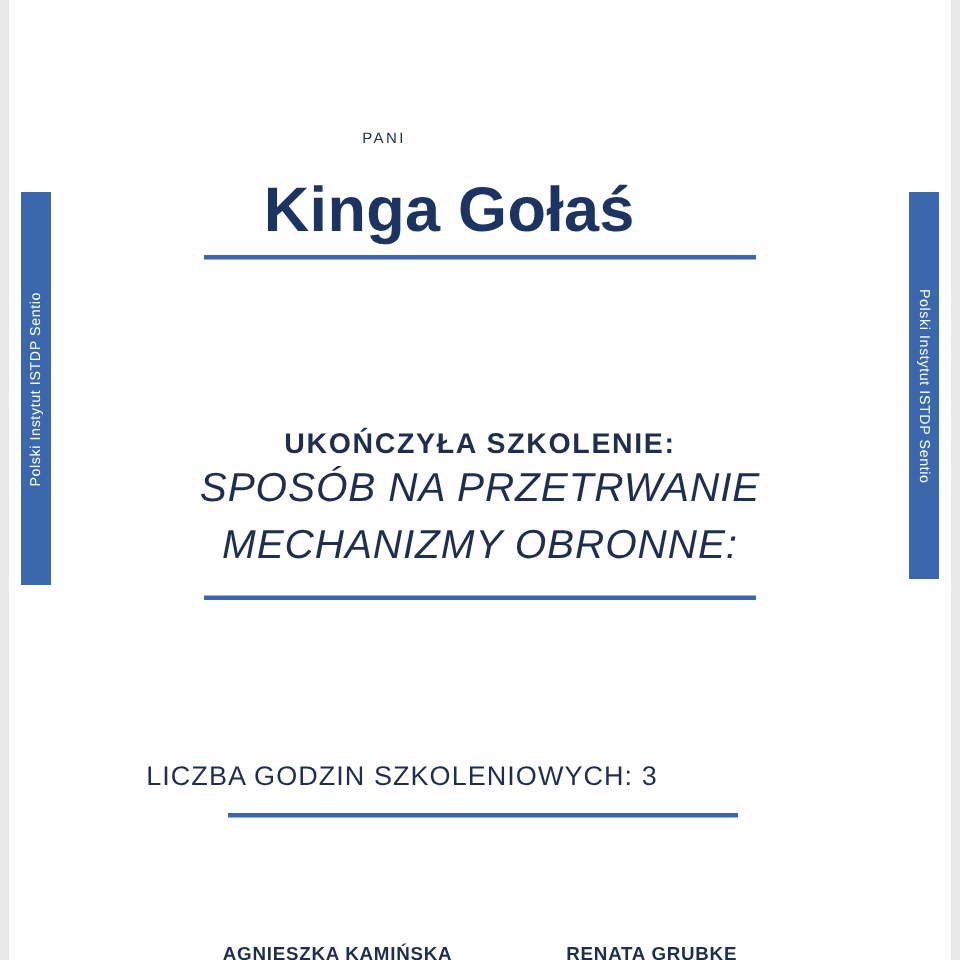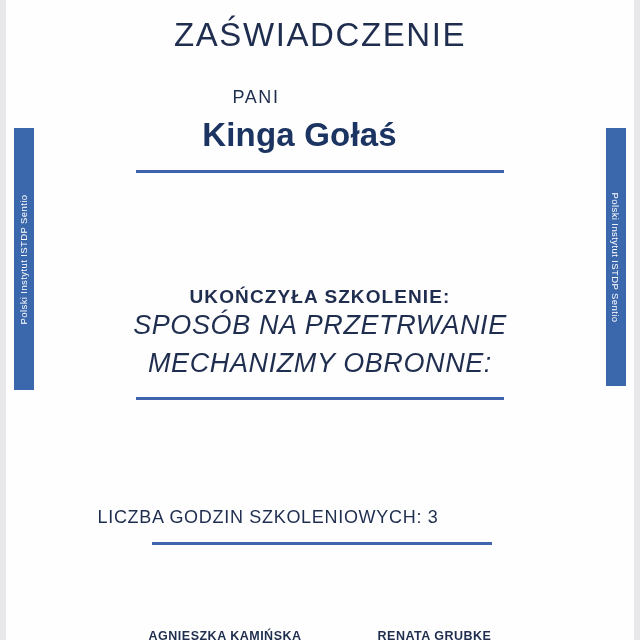--- a/index.html
+++ b/index.html
@@ -79,33 +79,33 @@
     letter-spacing: 1.6px;
     line-height: 1;
   }
 
   .honorific {
     position: absolute;
     top: 88px;
     left: 0;
     width: 500px;
     color: #1f2d4e;
-    font-size: 18px;
+    font-size: 10px;
     font-weight: 400;
     letter-spacing: 1.6px;
     line-height: 1;
   }
 
   .recipient-name {
     position: absolute;
     top: 116px;
     left: 0;
     width: 587px;
     color: #1c3461;
-    font-size: 33px;
+    font-size: 42px;
     font-weight: 700;
     letter-spacing: 0.2px;
     line-height: 1.15;
   }
 
   .rule {
     position: absolute;
     height: 3px;
     background: #3f64ad;
   }
@@ -193,21 +193,20 @@
   <div class="side-bar left">
     <span class="side-bar-text">Polski Instytut ISTDP Sentio</span>
   </div>
 
   <div class="side-bar right">
     <span class="side-bar-text">Polski Instytut ISTDP Sentio</span>
   </div>
 
   <div class="content">
 
-    <div class="cert-title">ZAŚWIADCZENIE</div>
 
     <div class="honorific">PANI</div>
 
     <div class="recipient-name">Kinga Gołaś</div>
 
     <div class="rule rule-under-name"></div>
 
     <div class="completion-label">UKOŃCZYŁA SZKOLENIE:</div>
 
     <div class="course-title">

